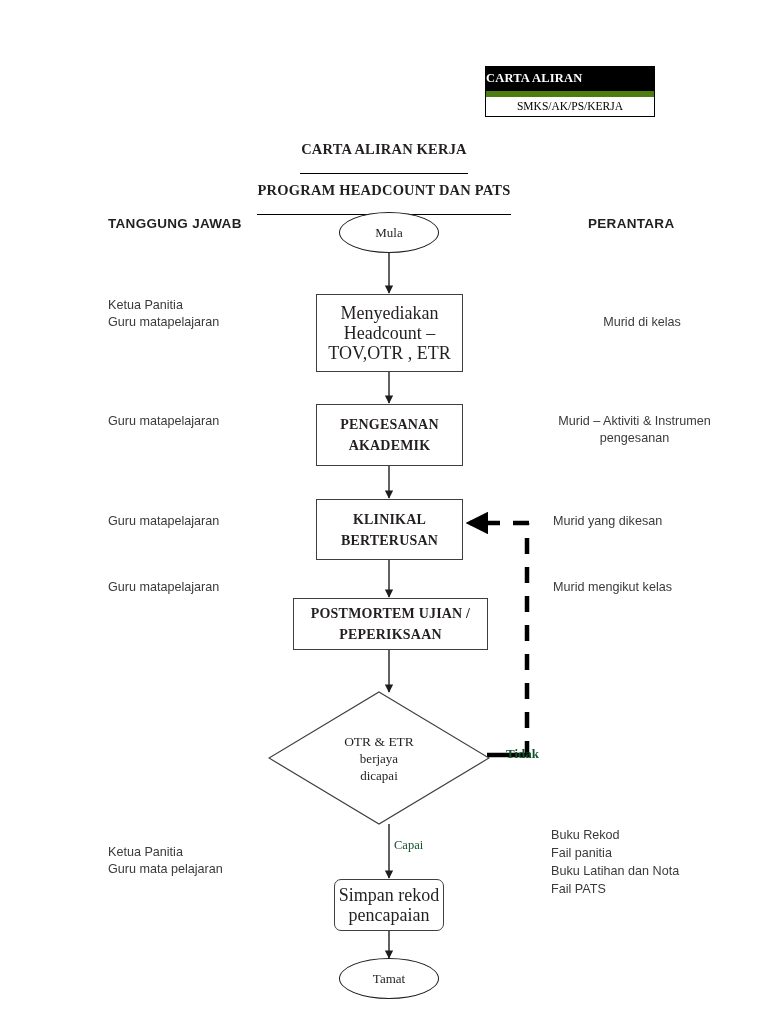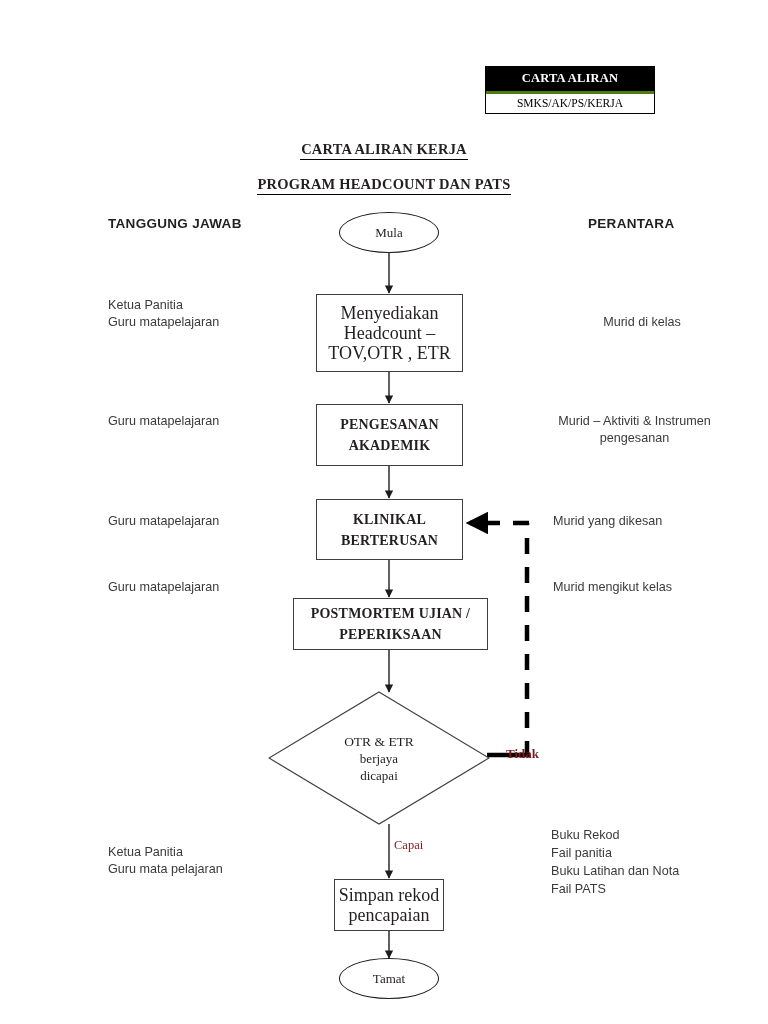--- a/index.html
+++ b/index.html
@@ -26,23 +26,23 @@
     border: 1px solid #000000;
     box-sizing: border-box;
   }
   .code-box-title {
     background: #000000;
     color: #ffffff;
     font-family: "Liberation Serif", serif;
     font-weight: bold;
     font-size: 12.5px;
     letter-spacing: 0.2px;
-    text-align: center;
+    text-align: left;
     padding: 4px 0 5px 0;
-    border-bottom: 3px solid #4d7c0f;
+    border-bottom: 6px solid #4d7c0f;
   }
   .code-box-value {
     background: #ffffff;
     color: #000000;
     font-family: "Liberation Serif", serif;
     font-size: 11.5px;
     text-align: center;
     padding: 3px 0 4px 0;
   }
 
@@ -55,23 +55,23 @@
     text-align: center;
     font-family: "Liberation Serif", serif;
     font-weight: bold;
     font-size: 14.5px;
     line-height: 18px;
     letter-spacing: 0.2px;
   }
   .doc-title .line {
     display: inline-block;
     border-bottom: 1.4px solid #000000;
-    padding: 0 1px 1px 1px;
-  }
-  .doc-title .l2 { margin-top: 15px; }
+    padding: 0 1px 15px 1px;
+  }
+  .doc-title .l2 { margin-top: 7px; }
 
   
   .col-head {
     position: absolute;
     font-family: "Liberation Sans", sans-serif;
     font-weight: bold;
     font-size: 13.5px;
     letter-spacing: 0.3px;
     color: #231f20;
     white-space: nowrap;
@@ -145,21 +145,21 @@
     width: 768px;
     height: 1024px;
     pointer-events: none;
   }
 
   
   .edge-label {
     position: absolute;
     font-family: "Liberation Serif", serif;
     font-size: 12.5px;
-    color: #7f1d1d;
+    color: #14532d;
     white-space: nowrap;
   }
   .edge-label.bold { font-weight: bold; font-size: 13px; }
 </style>
 </head>
 <body>
 
 <div id="page">
 
   <div class="code-box">
@@ -246,21 +246,21 @@
     <div class="diamond-text">
       <span class="big">OTR &amp; ETR</span>
       <span>berjaya</span>
       <span>dicapai</span>
     </div>
   </div>
 
   <div class="edge-label bold" style="left:506px; top:746px;">Tidak</div>
   <div class="edge-label" style="left:394px; top:838px;">Capai</div>
 
-  <div class="node box plain" style="left:334px; top:879px; width:110px; height:52px;">
+  <div class="node box plain" style="left:334px; top:879px; width:110px; height:52px;border-radius:7px;">
     <span class="node-text">Simpan rekod
 pencapaian</span>
   </div>
   <div class="side left" style="top:844px;">Ketua Panitia
 Guru mata pelajaran</div>
   <div class="side rightl" style="left:551px; top:826px; width:210px; line-height:18px;">Buku Rekod
 Fail panitia
 Buku Latihan dan Nota
 Fail PATS</div>
 

